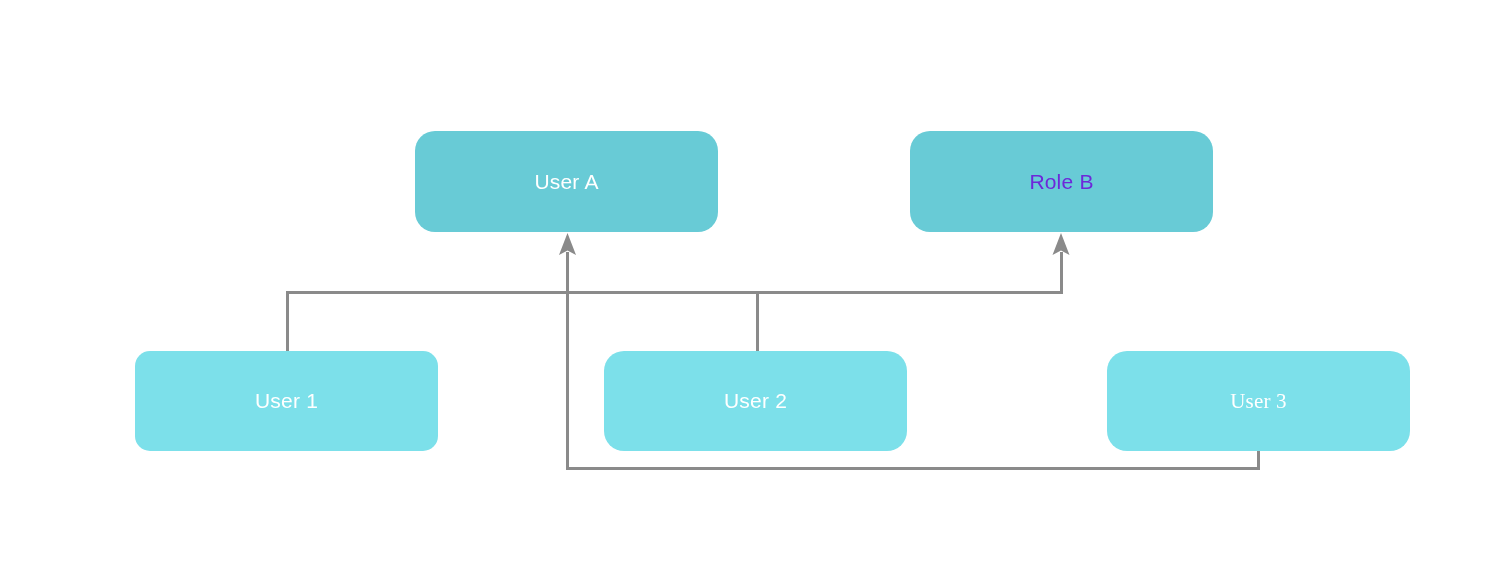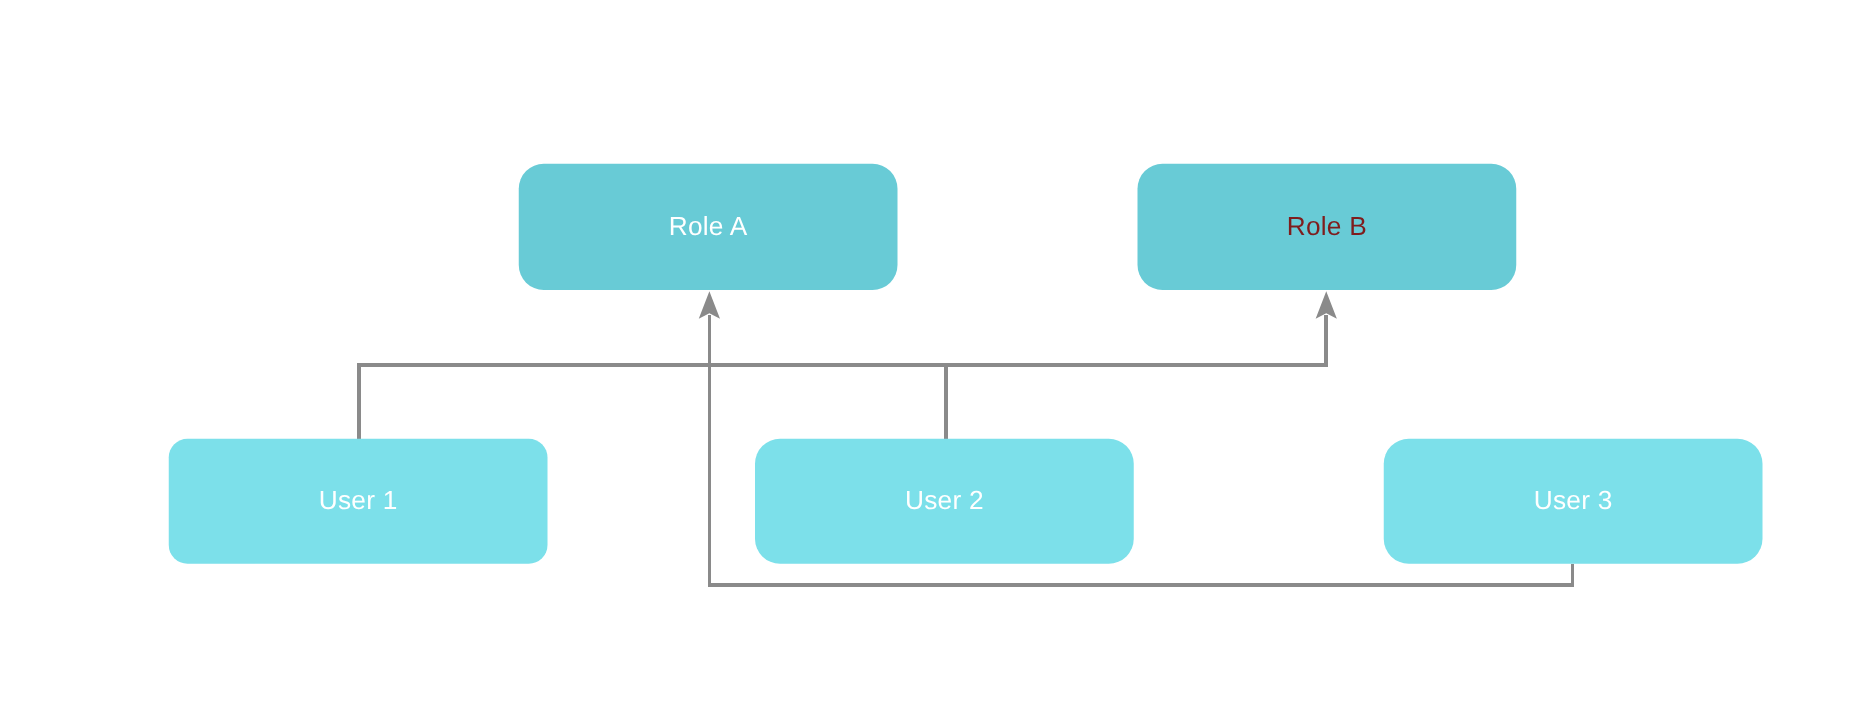--- a/index.html
+++ b/index.html
@@ -59,32 +59,32 @@
     <path d="M 757 351 L 757 292" shape-rendering="crispEdges" style="stroke: rgb(138, 138, 138);"></path>
 
     <path d="M 1258 451 L 1258 468 L 567.5 468 L 567.5 252" shape-rendering="crispEdges" style="stroke: rgb(138, 138, 138);"></path>
 
     <polygon points="1061,233 1052.5,255 1061,250.5 1069.5,255" style="fill: rgb(138, 138, 138);"></polygon>
 
     <polygon points="567.5,233 559,255 567.5,250.5 576,255" style="fill: rgb(138, 138, 138);"></polygon>
   </svg>
 
   <div class="node role-a" style="background-color: rgb(104, 203, 214); color: rgb(255, 255, 255);">
-    <span class="node-label">Role A</span>
+    <span class="node-label">User A</span>
   </div>
 
-  <div class="node role-b" style="background-color: rgb(104, 203, 214); color: #7f1d1d;">
+  <div class="node role-b" style="background-color: rgb(104, 203, 214); color: #6d28d9;">
     <span class="node-label">Role B</span>
   </div>
 
   <div class="node user-1" style="background-color: rgb(124, 224, 234); color: rgb(255, 255, 255);">
     <span class="node-label">User 1</span>
   </div>
 
   <div class="node user-2" style="background-color: rgb(124, 224, 234); color: rgb(255, 255, 255);">
     <span class="node-label">User 2</span>
   </div>
 
-  <div class="node user-3" style="background-color: rgb(124, 224, 234); color: rgb(255, 255, 255);">
+  <div class="node user-3" style="background-color: rgb(124, 224, 234); color: rgb(255, 255, 255); font-family: Liberation Serif, serif;">
     <span class="node-label">User 3</span>
   </div>
 
 </div>
 
 </body></html>

